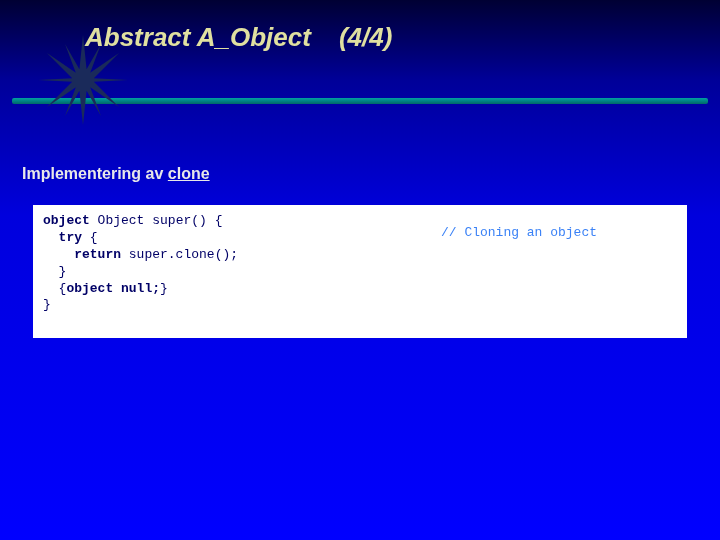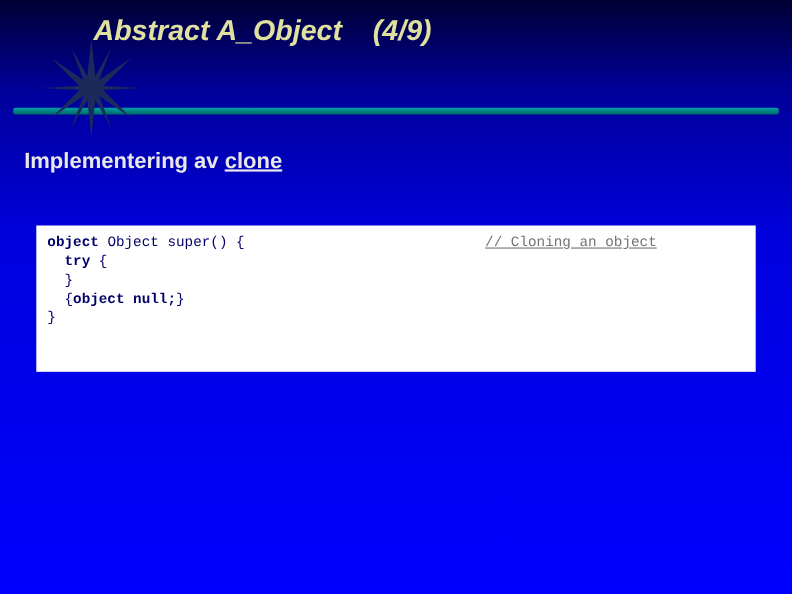--- a/index.html
+++ b/index.html
@@ -22,21 +22,21 @@
       width: 90px;
       height: 90px;
       z-index: 1;
     }
     .star-burst svg {
       width: 100%;
       height: 100%;
     }
     .title-bar {
       position: absolute;
-      top: 12px;
+      top: 22px;
       left: 85px;
       display: flex;
       align-items: center;
       gap: 28px;
       z-index: 2;
     }
     .title-main {
       color: #e0e0a0;
       font-size: 26px;
       font-weight: bold;
@@ -53,24 +53,24 @@
       top: 98px;
       left: 12px;
       right: 12px;
       height: 6px;
       background: #008080;
       background: linear-gradient(to bottom, #00a0a0 0%, #006868 100%);
       border-radius: 2px;
     }
     .subtitle {
       position: absolute;
-      top: 136px;
+      top: 165px;
       left: 22px;
       color: #e8e8e8;
-      font-size: 20px;
+      font-size: 16px;
       font-weight: bold;
     }
     .subtitle .underlined {
       text-decoration: underline;
     }
     .code-box {
       position: absolute;
       top: 205px;
       left: 33px;
       width: 654px;
@@ -80,53 +80,53 @@
       font-family: "Courier New", Courier, monospace;
       font-size: 13px;
       line-height: 1.3;
       color: #000066;
     }
     .code-line {
       white-space: pre;
     }
     .code-comment {
       position: absolute;
-      top: 8px;
+      top: 20px;
       left: 408px;
-      color: #737373;
+      color: #3b82f6;
       font-size: 13px;
       font-family: "Courier New", Courier, monospace;
-      text-decoration: underline;
     }
     .kw {
       font-weight: bold;
     }
   </style>
 </head>
 <body>
 
 <div class="star-burst">
   <svg viewBox="0 0 100 100">
     <g fill="#1a2a5a" stroke="none">
       <polygon points="50,0 54,38 70,10 58,42 90,20 62,48 100,50 62,52 90,80 58,58 70,90 54,62 50,100 46,62 30,90 42,58 10,80 38,52 0,50 38,48 10,20 42,42 30,10 46,38"></polygon>
     </g>
   </svg>
 </div>
 
 <div class="title-bar">
   <span class="title-main">Abstract   A_Object</span>
-  <span class="title-counter">(4/9)</span>
+  <span class="title-counter">(4/4)</span>
 </div>
 
 <div class="divider"></div>
 
 <div class="subtitle">
   <span>Implementering av </span><span class="underlined">clone</span>
 </div>
 
 <div class="code-box">
   <span class="code-comment">// Cloning an object</span>
   <div class="code-line"><span class="kw">object</span><span> Object super() {</span></div>
   <div class="code-line"><span class="kw">  try</span><span> {</span></div>
+  <div class="code-line"><span class="kw">    return</span><span> super.clone();</span></div>
   <div class="code-line">  }</div>
   <div class="code-line"><span>  {</span><span class="kw">object null;</span><span>}</span></div>
   <div class="code-line">}</div>
 </div>
 
 </body></html>

